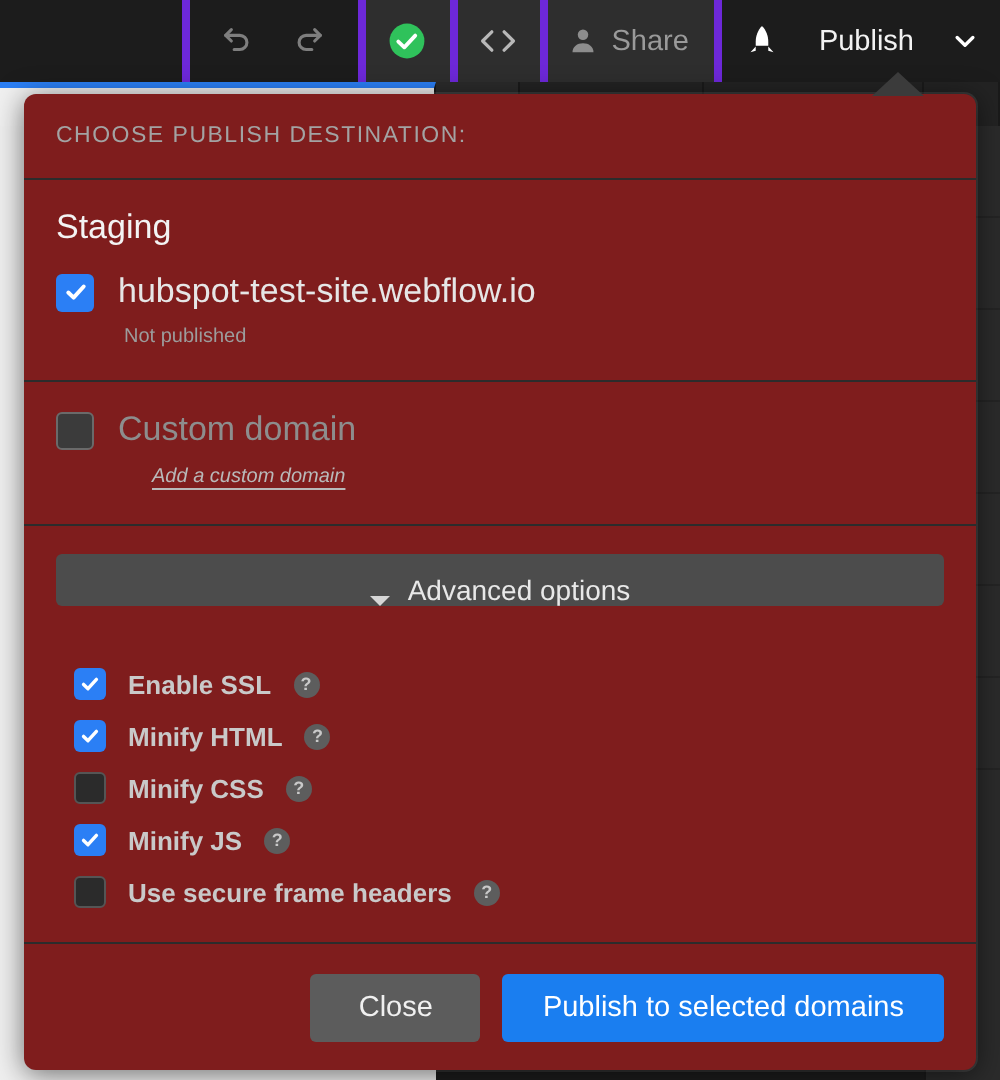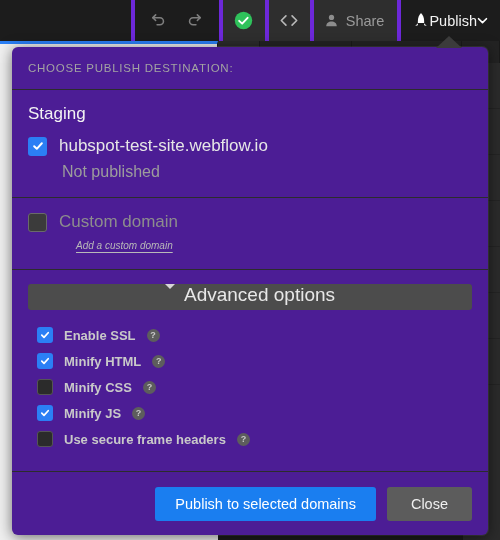--- a/index.html
+++ b/index.html
@@ -32,21 +32,21 @@
   .tb-seg.dark { background: #1c1c1c; }
   .tb-btn {
     width: 36px; height: 41px;
     display: flex; align-items: center; justify-content: center;
   }
   .undo-ico, .redo-ico { width: 17px; height: 17px; display:block; }
   .check-ico { width: 19px; height: 19px; display: block; }
   .share-seg { padding: 0 13px 0 10px; gap: 7px; }
   .share-label { color: #9a9a9a; font-size: 14.5px; }
   .person-ico { width: 15px; height: 15px; display:block; }
-  .publish-seg { padding: 0 12px 0 12px; gap: 0; background:#1c1c1c;justify-content:space-between; }
+  .publish-seg { padding: 0 12px 0 12px; gap: 20px; background:#1c1c1c;justify-content:space-between; }
   .publish-label { color: #f2f2f2; font-size: 14.5px; }
   .rocket-ico { width: 16px; height: 17px; display: block; }
   .chev-ico { width: 11px; height: 7px; display: block; }
 
   
   .subbar {
     position: absolute; top: 41px; left: 0;
     width: 500px; height: 22px;
     background: #262626;
     display: flex;
@@ -70,21 +70,21 @@
   }
   .right-panel .rp-row {
     height: 46px; border-bottom: 1px solid #242424;
   }
 
   
   .dropdown {
     position: absolute;
     left: 12px; top: 47px;
     width: 476px; height: 488px;
-    background: #4c1d95;
+    background: #7f1d1d;
     border-radius: 6px;
     box-shadow: 0 2px 14px rgba(0,0,0,0.55), 0 0 0 1px rgba(255,255,255,0.10);
     overflow: visible;
     display: flex; flex-direction: column;
   }
   .dd-arrow {
     position: absolute;
     top: -11px; left: 424px;
     width: 0; height: 0;
     border-left: 13px solid transparent;
@@ -115,21 +115,21 @@
     margin-bottom: 12px;
   }
   .dom-row {
     display: flex; align-items: center; gap: 12px;
   }
   .dom-name {
     color: #e6e6e6; font-size: 17px;
   }
   .dom-name.dim { color: #8d8d8d; }
   .dom-sub {
-    color: #9c9c9c; font-size: 16px;
+    color: #9c9c9c; font-size: 10px;
     margin: 7px 0 0 34px;
   }
   .dom-link {
     display: inline-block;
     color: #b9b9b9; font-size: 10px;
     margin: 8px 0 0 48px;
     text-decoration: underline;
     text-underline-offset: 3px;
     cursor: pointer;
     font-style: italic;
@@ -152,25 +152,25 @@
   
   .dd-advanced {
     padding: 14px 16px 6px 16px;
     border-bottom: 1px solid #2c2c2c;
     flex: 1 1 auto;
   }
   .adv-bar {
     height: 26px;
     background: #4c4c4c;
     border-radius: 3px;
-    display: flex; align-items: flex-start; justify-content: center;
+    display: flex; align-items: flex-end; justify-content: center;
     gap: 9px;
-    color: #e8e8e8; font-size: 19px;
+    color: #e8e8e8; font-size: 14px;
     cursor: pointer;
-    margin-bottom: 12px;
+    margin-bottom: 26px;
   }
   .adv-caret {
     width: 0; height: 0;
     border-left: 5px solid transparent;
     border-right: 5px solid transparent;
     border-top: 5px solid #d6d6d6;
   }
   .opt-row {
     display: flex; align-items: center; gap: 11px;
     height: 26px;
@@ -353,17 +353,17 @@
       </div>
 
       <div class="opt-row">
         <span class="cbox sm off"></span>
         <span class="opt-label">Use secure frame headers</span>
         <span class="help-ico">?</span>
       </div>
     </div>
 
     <div class="dd-footer">
+      <button class="btn btn-close">Close</button>
       <button class="btn btn-publish">Publish to selected domains</button>
-      <button class="btn btn-close">Close</button>
     </div>
   </div>
 </div>
 
 </body></html>

